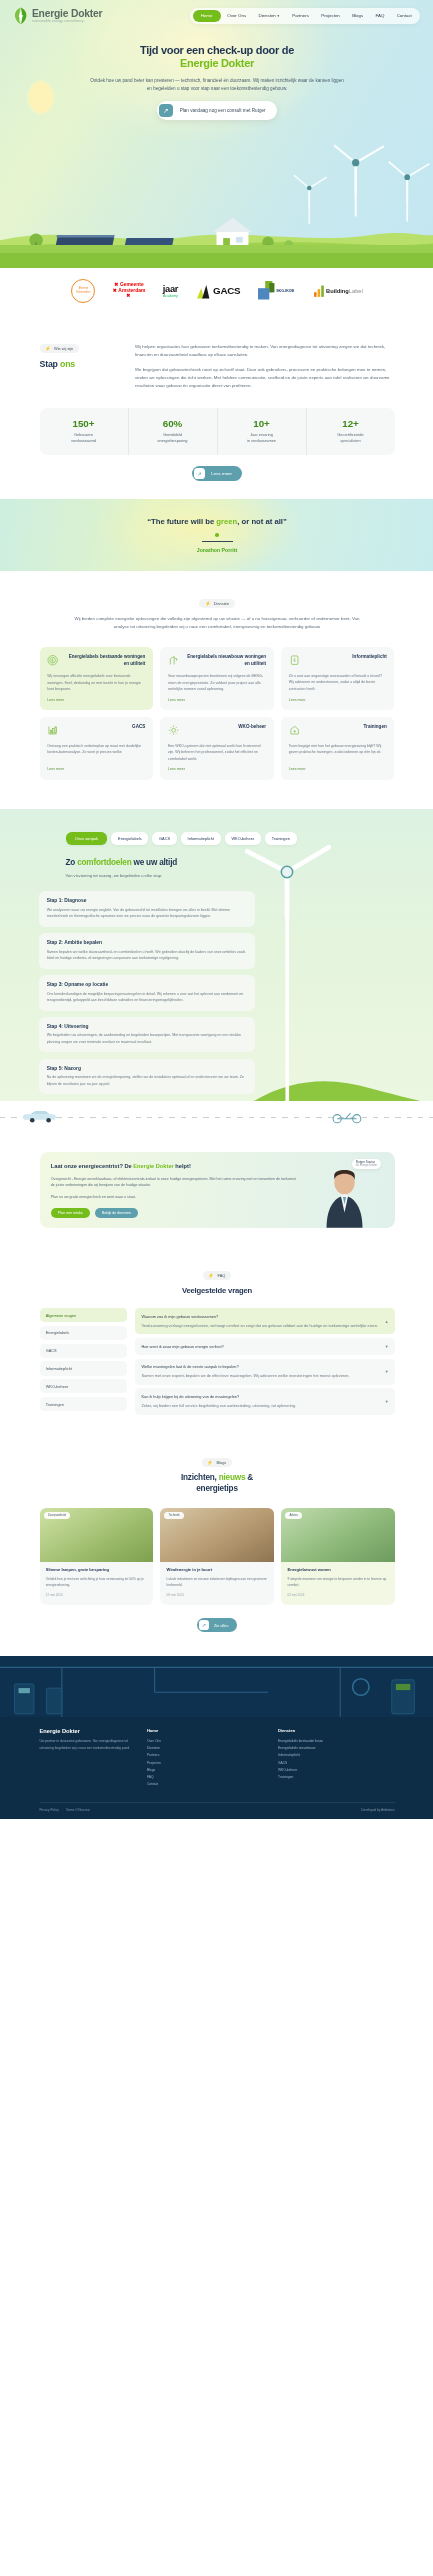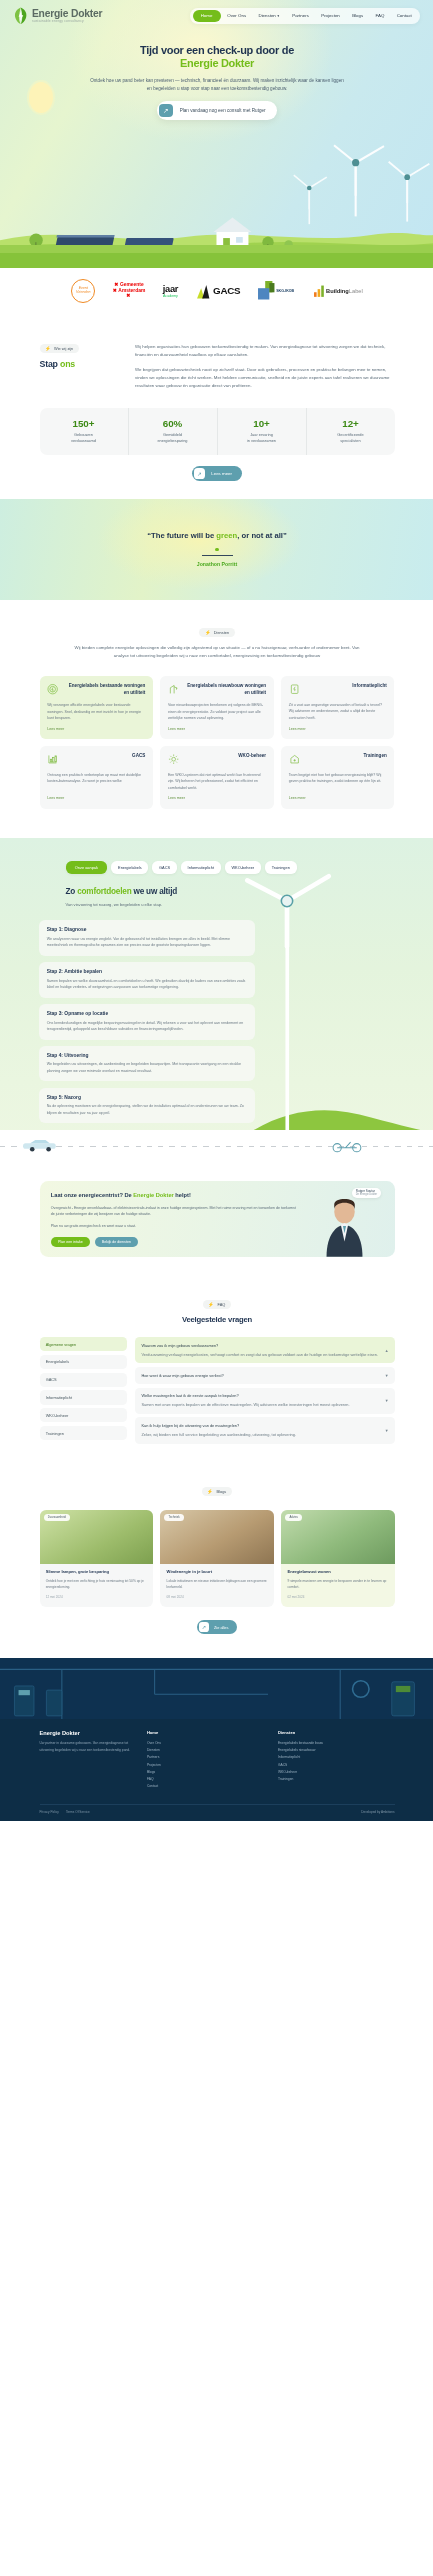--- a/index.html
+++ b/index.html
@@ -74,21 +74,21 @@
   .stat{flex:1;text-align:center;padding:10.3px 3.1px;border-left:0.5px solid #e5e8e8;}
   .stat:first-child{border-left:none;}
   .stat-n{font-size:9.8px;font-weight:bold;color:#3d8a16;}
   .stat-l{font-size:3.9px;color:#5a6b78;line-height:1.6;margin-top:2.6px;}
   .btn-teal{display:inline-flex;align-items:center;background:#5e9fae;border-radius:10.3px;padding:2.1px;margin:11.3px auto 0;}
   .btn-teal .bi{width:11.3px;height:11.3px;border-radius:3.6px;background:#fff;color:#5e9fae;display:flex;align-items:center;justify-content:center;font-size:5.7px;}
   .btn-teal .bt{font-size:4.4px;color:#fff;padding:0 8.2px 0 6.2px;}
   .center{text-align:center;}
 
   
-  .quote{height:101px;display:flex;flex-direction:column;align-items:center;justify-content:center;
+  .quote{height:72px;display:flex;flex-direction:column;align-items:center;justify-content:center;
          background:radial-gradient(ellipse 155px 77px at 46% 40%, #f6f5b4 0%, rgba(246,245,180,0) 66%),
          linear-gradient(100deg,#cdeee0 0%,#e2f3c8 35%,#d2efe2 62%,#c8ecee 100%);}
   .quote-t{font-size:7.7px;font-weight:bold;color:#1f3350;}
   .quote-t .green{color:#74bd1b;}
   .quote-dot{width:3.6px;height:3.6px;border-radius:50%;background:#74bd1b;margin:7.2px 0 4.1px;}
   .quote-rule{width:31px;height:1px;background:#33475c;}
   .quote-a{font-size:5.2px;font-weight:bold;color:#4aa81e;margin-top:5.2px;}
 
   
   .services{background:#fff;padding:27px 0 29px;text-align:center;}
@@ -606,20 +606,24 @@
       </div>
     </div>
   </div>
 </section>
 
 <section class="blog-sec">
   <span class="pill">
     <span class="bolt">⚡</span>
     <span>Blogs</span>
   </span>
+  <div class="h2">
+    <span>Inzichten, </span><span class="green">nieuws</span><span> &amp;</span><br>
+    <span>energietips</span>
+  </div>
   <div class="blogs">
     <div class="blog">
       <div class="blog-img b1">
         <span class="blog-tag">Duurzaamheid</span>
       </div>
       <div class="blog-b">
         <div class="blog-t">Slimme lampen, grote besparing</div>
         <div class="blog-d">Ontdek hoe je met een verlichting je huis vernieuwing tot 50% op je energierekening.</div>
         <div class="blog-m">12 mei 2024</div>
       </div>

